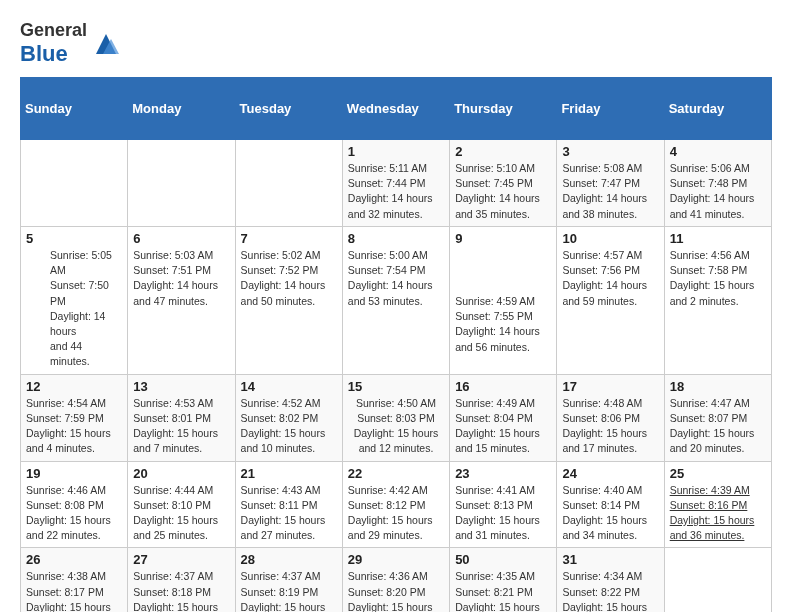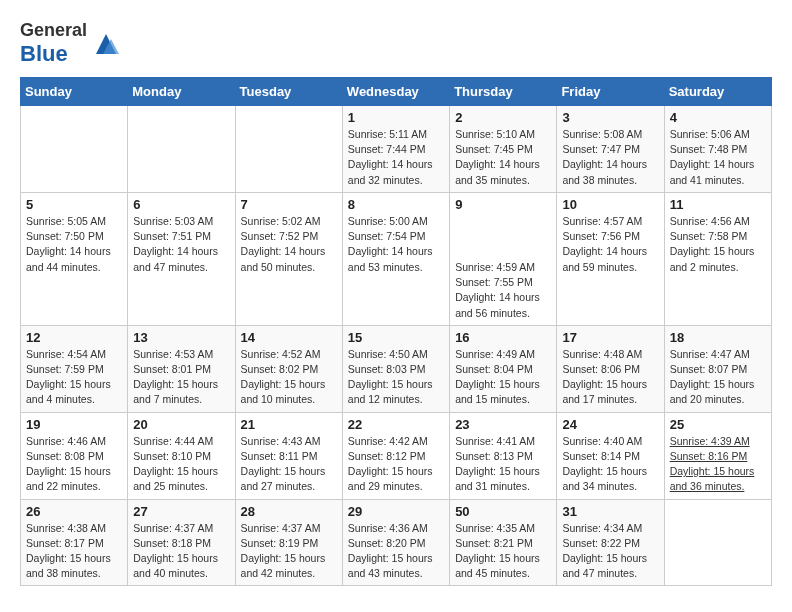--- a/index.html
+++ b/index.html
@@ -48,21 +48,21 @@
       color: #555;
     }
     table {
       width: 100%;
       border-collapse: collapse;
       font-size: 11px;
     }
     thead tr th {
       background-color: #2e6db4;
       color: white;
-      padding: 6px 4px;
+      padding: 23px 4px;
       text-align: left;
       font-size: 13px;
       font-weight: bold;
       border: 1px solid #2e6db4;
     }
     tbody tr td {
       border: 1px solid #ccc;
       vertical-align: top;
       padding: 4px 5px;
       height: 80px;
@@ -146,21 +146,21 @@
           <span class="day-num">4</span>
           <div class="day-info" style="white-space: pre-line;">Sunrise: 5:06 AM
 Sunset: 7:48 PM
 Daylight: 14 hours
 and 41 minutes.</div>
         </td>
       </tr>
       <tr>
         <td>
           <span class="day-num">5</span>
-          <div class="day-info" style="white-space: pre-line;">Sunrise: 5:05 AM
+          <div class="day-info" style="white-space: pre-line; margin-left: 24px;">Sunrise: 5:05 AM
 Sunset: 7:50 PM
 Daylight: 14 hours
 and 44 minutes.</div>
         </td>
         <td>
           <span class="day-num">6</span>
           <div class="day-info" style="white-space: pre-line;">Sunrise: 5:03 AM
 Sunset: 7:51 PM
 Daylight: 14 hours
 and 47 minutes.</div>
@@ -218,21 +218,21 @@
         </td>
         <td>
           <span class="day-num">14</span>
           <div class="day-info" style="white-space: pre-line;">Sunrise: 4:52 AM
 Sunset: 8:02 PM
 Daylight: 15 hours
 and 10 minutes.</div>
         </td>
         <td>
           <span class="day-num">15</span>
-          <div class="day-info" style="white-space: pre-line;">Sunrise: 4:50 AM
+          <div class="day-info" style="white-space: pre-line; text-align: center;">Sunrise: 4:50 AM
 Sunset: 8:03 PM
 Daylight: 15 hours
 and 12 minutes.</div>
         </td>
         <td>
           <span class="day-num">16</span>
           <div class="day-info" style="white-space: pre-line;">Sunrise: 4:49 AM
 Sunset: 8:04 PM
 Daylight: 15 hours
 and 15 minutes.</div>

